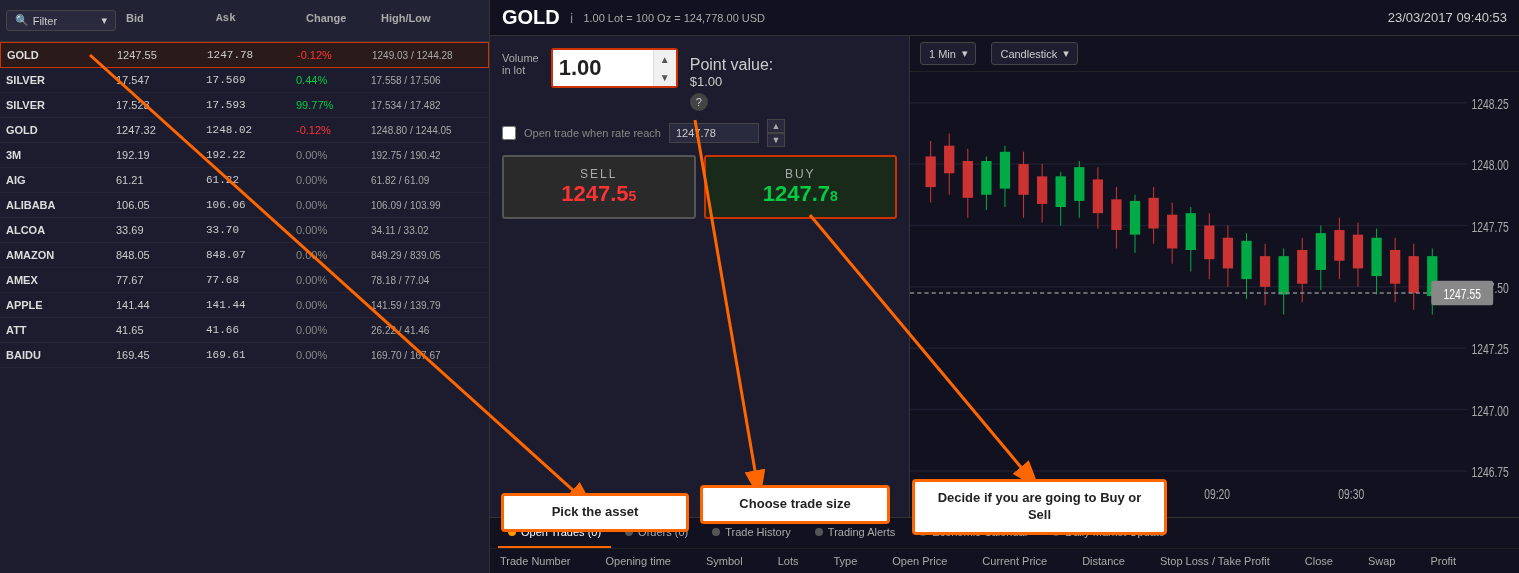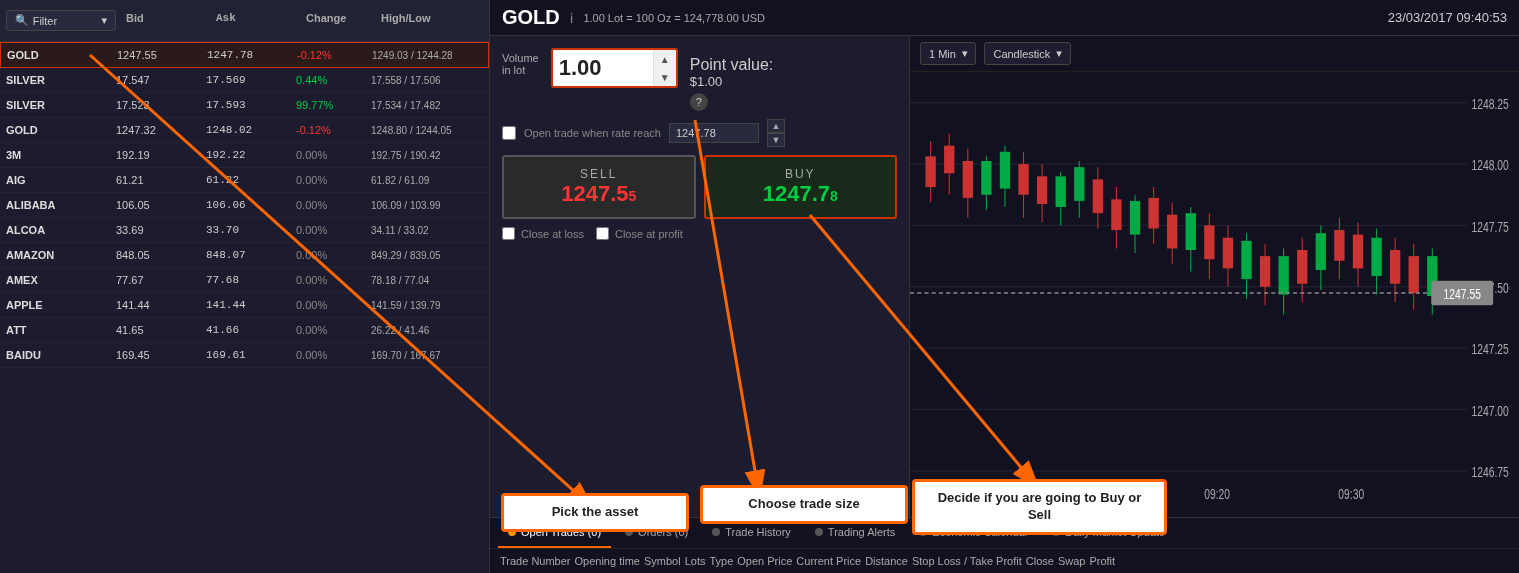--- a/index.html
+++ b/index.html
@@ -305,21 +305,21 @@
       flex: 1;
       display: flex;
       flex-direction: column;
       background: #111120;
       position: relative;
     }
 
     .chart-toolbar {
       display: flex;
       align-items: center;
-      gap: 8px;
+      gap: 15px;
       padding: 6px 10px;
       background: #111120;
       border-bottom: 1px solid #222;
     }
 
     .chart-select {
       background: #1e1e30;
       border: 1px solid #444;
       color: #ccc;
       padding: 4px 8px;
@@ -360,21 +360,21 @@
       color: #aaa;
       font-size: 11px;
       border-bottom: 2px solid transparent;
     }
 
     .tab-item.active { color: #fff; border-bottom-color: #ff6600; }
 
     .tab-content-row {
       display: flex;
       padding: 6px 10px;
-      gap: 4px;
+      gap: 35px;
       font-size: 11px;
       color: #888;
     }
 
     .tab-col { color: #aaa; font-size: 11px; }
 
     
     .price-label {
       font-size: 10px;
       fill: #aaa;
@@ -550,30 +550,20 @@
             </div>
           </div>
           <div class="buy-btn">
             <div class="label">BUY</div>
             <div class="price">
               <span>1247.7</span><span class="price-small">8</span>
             </div>
           </div>
         </div>
 
-        <div class="loss-profit-row">
-          <div class="loss-item">
-            <input type="checkbox" style="">
-            <span class="lp-label">Close at loss</span>
-          </div>
-          <div class="profit-item">
-            <input type="checkbox" style="">
-            <span class="lp-label">Close at profit</span>
-          </div>
-        </div>
 
       </div>
 
       <div class="chart-area">
         <div class="chart-toolbar">
           <div class="chart-select">
             <span>1 Min</span>
             <span>▾</span>
           </div>
           <div class="chart-select">
@@ -788,21 +778,21 @@
 
     <line x1="695" y1="120" x2="760" y2="500" stroke="#ff6600" stroke-width="3" marker-end="url(#arrowhead)"></line>
 
     <line x1="810" y1="215" x2="1040" y2="490" stroke="#ff6600" stroke-width="3" marker-end="url(#arrowhead)"></line>
   </svg>
 
   <div class="ann-box" style="left:501px; top:493px; width:188px;">
     Pick the asset
   </div>
 
-  <div class="ann-box" style="left:700px; top:485px; width:208px;">
+  <div class="ann-box" style="left:700px; top:485px; width:190px;">
     Choose trade size
   </div>
 
   <div class="ann-box" style="left:912px; top:479px; width:255px;">
     Decide if you are going to Buy or Sell
   </div>
 
 </div>
 
 </body></html>

